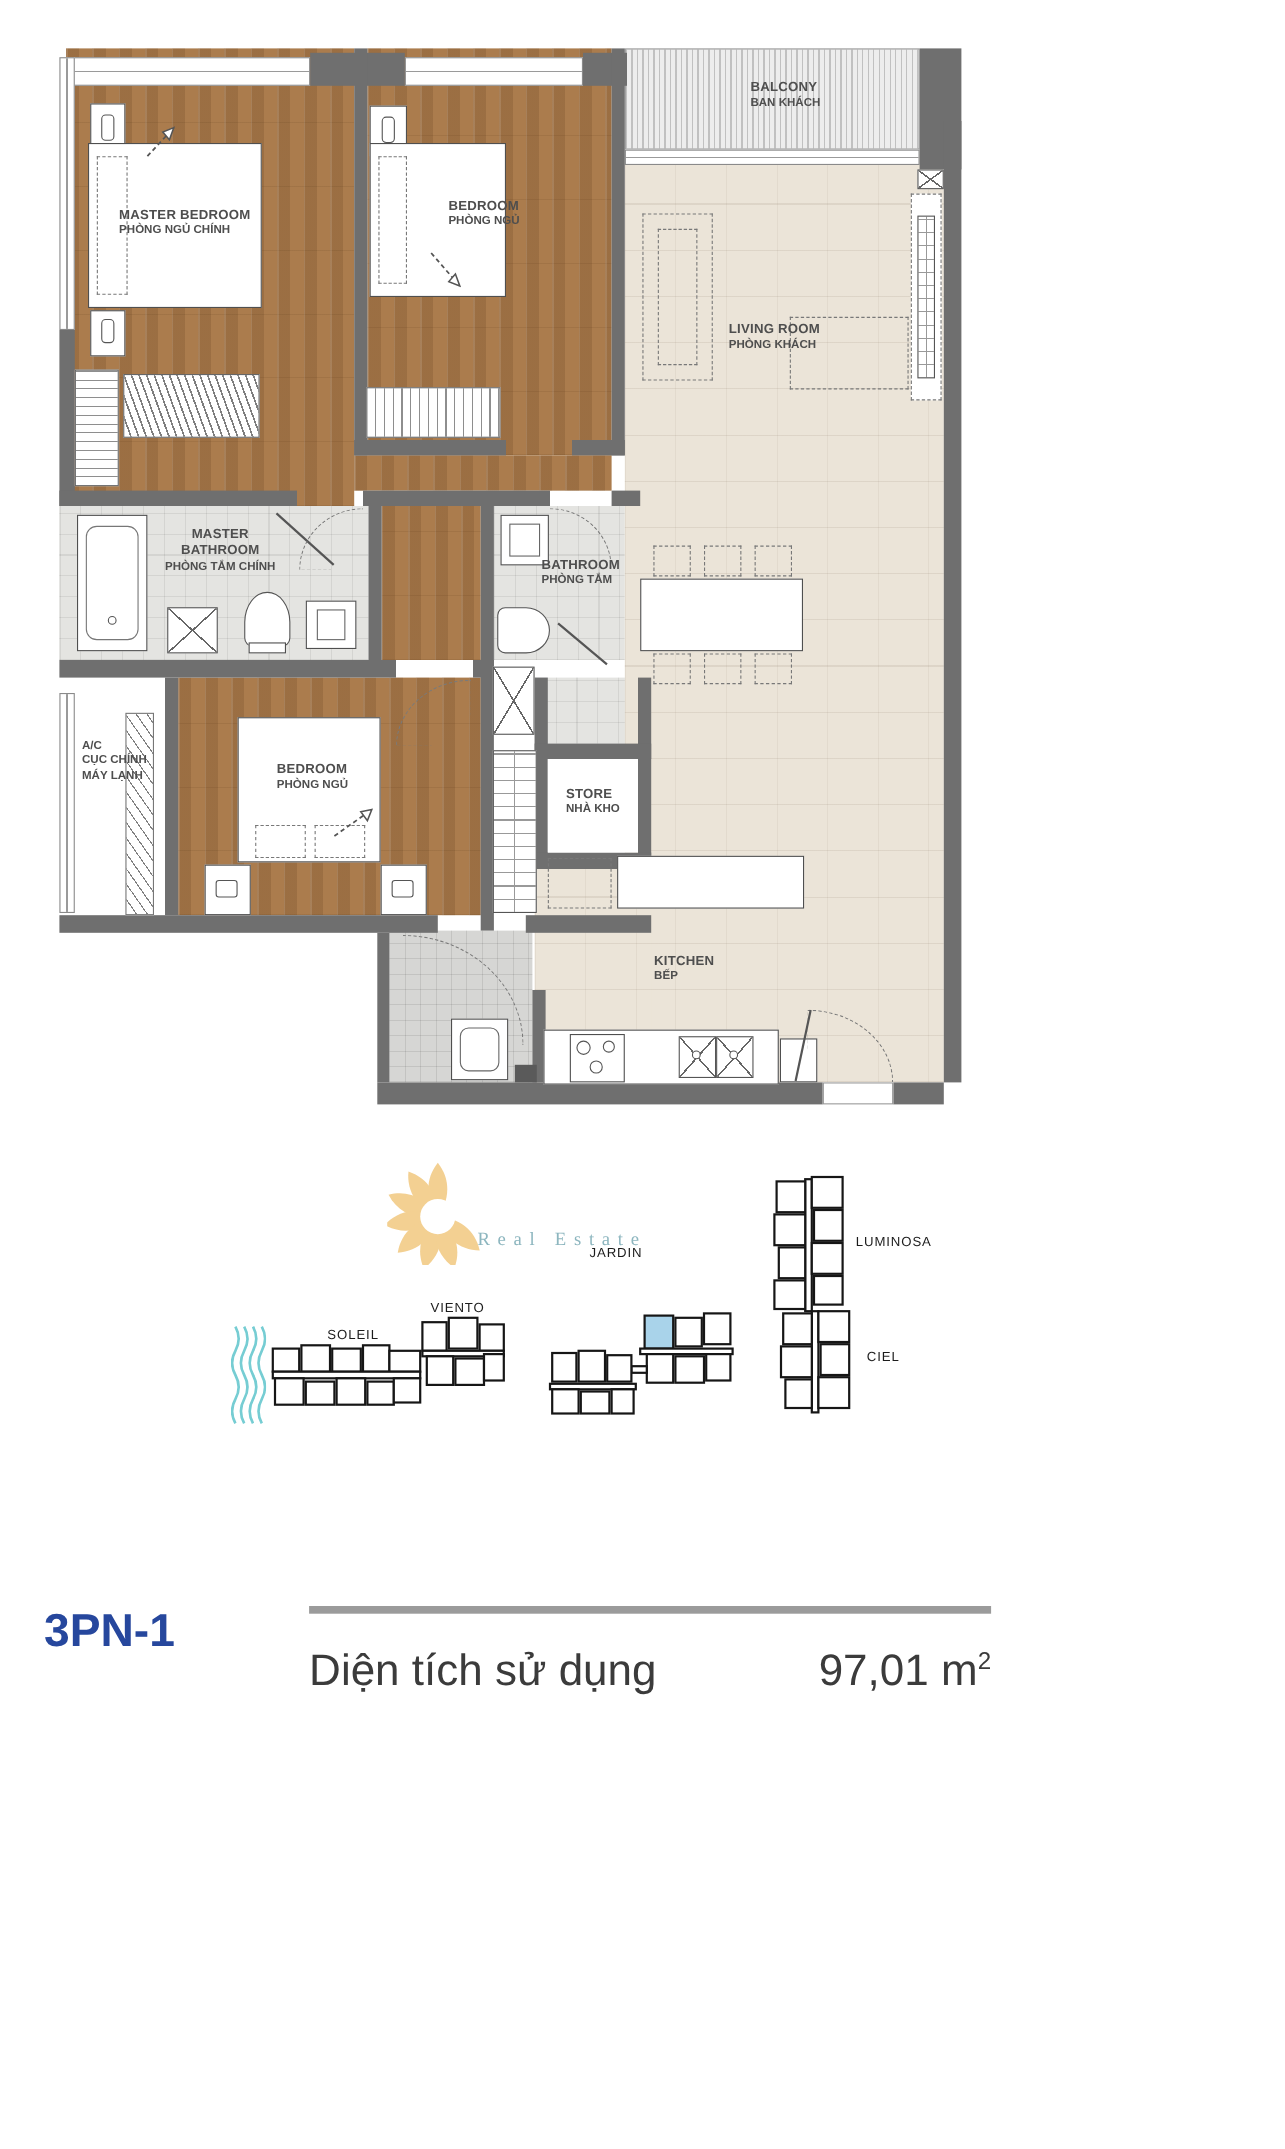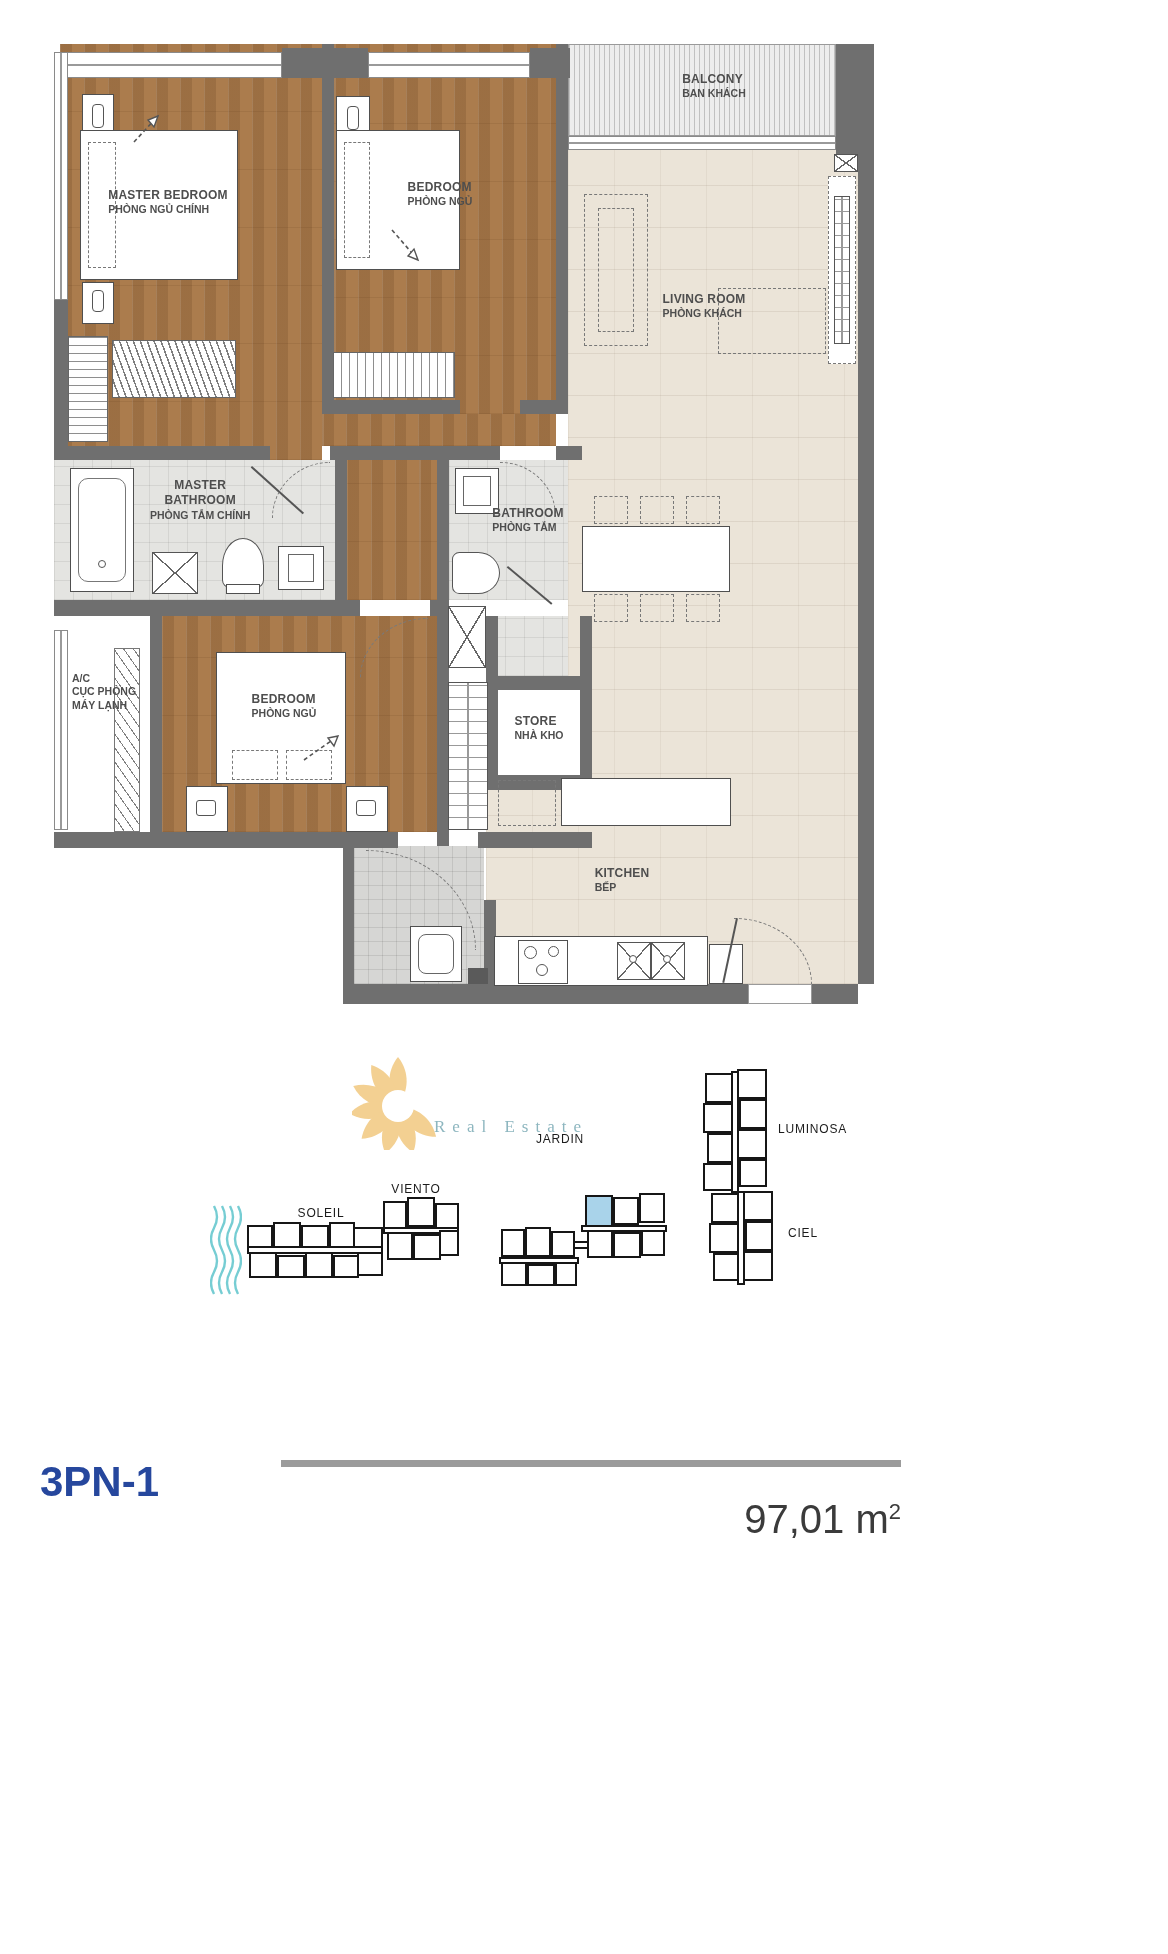--- a/index.html
+++ b/index.html
@@ -222,21 +222,21 @@
     <span class="rl1">MASTER</span>
     <span class="rl1">BATHROOM</span>
     <span class="rl2">PHÒNG TẮM CHÍNH</span>
   </div>
   <div class="a rlabel" style="left:528px;top:506px">
     <span class="rl1">BATHROOM</span>
     <span class="rl2">PHÒNG TẮM</span>
   </div>
   <div class="a rlabel" style="left:104px;top:672px;z-index:5">
     <span class="rl2">A/C</span>
-    <span class="rl2">CỤC PHÒNG</span>
+    <span class="rl2">CỤC CHÍNH</span>
     <span class="rl2">MÁY LẠNH</span>
   </div>
   <div class="a rlabel" style="left:284px;top:692px">
     <span class="rl1">BEDROOM</span>
     <span class="rl2">PHÒNG NGỦ</span>
   </div>
   <div class="a rlabel" style="left:539px;top:714px">
     <span class="rl1">STORE</span>
     <span class="rl2">NHÀ KHO</span>
   </div>
@@ -358,16 +358,17 @@
         <rect x="42" y="184" width="28" height="28"></rect>
     </g>
   </svg>
 
   <div class="a" style="left:40px;top:1458px;font-weight:700;font-size:42px;color:#26479d">3PN-1</div>
 
 
   <i class="a" style="left:281px;top:1460px;width:620px;height:7px;background:#9b9b9b"></i>
 
   <div class="a" style="left:281px;top:1497px;width:620px;height:46px;font-size:40px;color:#3b3b3b">
+    <span style="float:left">Diện tích sử dụng</span>
     <span style="float:right"><span>97,01 m</span><sup>2</sup></span>
   </div>
 
 </div>
 
 </body></html>

